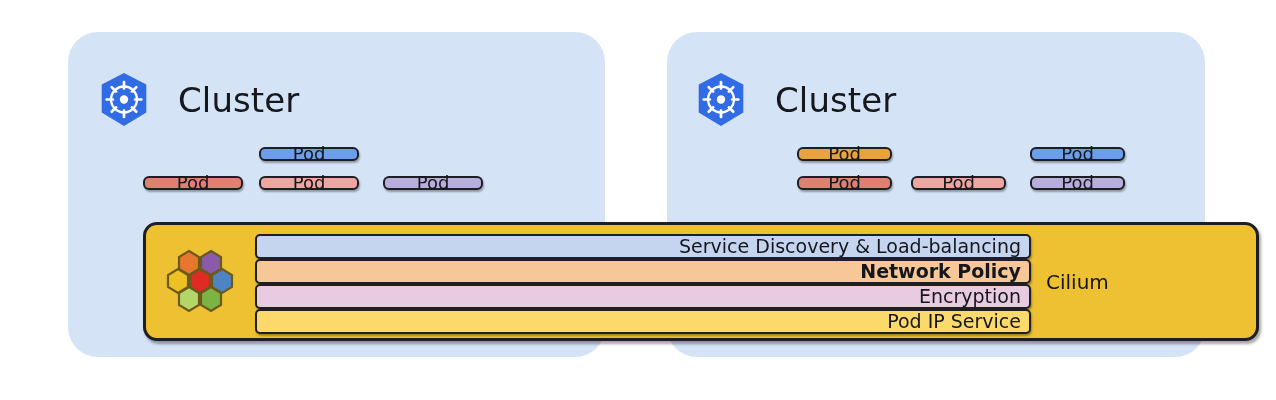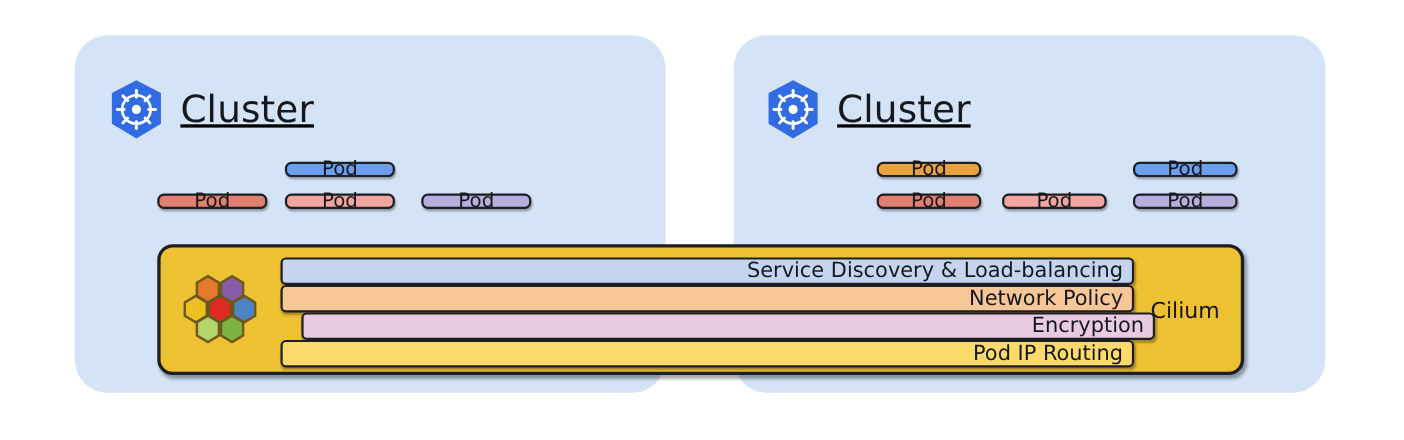--- a/index.html
+++ b/index.html
@@ -29,22 +29,21 @@
     border-radius: 30px;
   }
   #cluster-left  { left: 68px;  top: 32px; width: 537px; height: 325px; }
   #cluster-right { left: 667px; top: 32px; width: 538px; height: 325px; }
 
   .cluster-header {
     position: absolute;
     top: 40px;
     display: flex;
     align-items: center;
-    gap: 14px;
-    text-decoration: underline;
+    gap: 28px;
   }
   #cluster-left  .cluster-header { left: 30px; }
   #cluster-right .cluster-header { left: 28px; }
 
   .k8s-logo { width: 52px; height: 56px; display: block; flex: 0 0 auto; }
 
   .cluster-title {
     font-size: 34px;
     color: #16181d;
     letter-spacing: 0.1px;
@@ -66,21 +65,21 @@
     color: #15171c;
     line-height: 1;
     box-shadow: 1px 2px 2px rgba(0,0,0,0.33);
   }
 
   
   #cilium-box {
     position: absolute;
     left: 143px;
     top: 222px;
-    width: 988px;
+    width: 1116px;
     height: 119px;
     background: #eec132;
     border: 3px solid #1d1f24;
     border-radius: 14px;
     box-sizing: border-box;
     box-shadow: 2px 3px 3px rgba(0,0,0,0.35);
   }
 
   #cilium-logo {
     position: absolute;
@@ -199,21 +198,21 @@
         <polygon points="18,20 28,26 28,38 18,44 8,38 8,26" fill="#edc024"></polygon>
         <polygon points="40,20 50,26 50,38 40,44 30,38 30,26" fill="#e02a24"></polygon>
         <polygon points="62,20 72,26 72,38 62,44 52,38 52,26" fill="#4f84c4"></polygon>
         <polygon points="29,38 39,44 39,56 29,62 19,56 19,44" fill="#b4d567"></polygon>
         <polygon points="51,38 61,44 61,56 51,62 41,56 41,44" fill="#7cb342"></polygon>
       </g>
     </svg>
 
     <div id="feature-stack">
         <div class="feature-bar" style="top: 0px; background: rgb(197, 213, 240);">Service Discovery &amp; Load-balancing</div>
-        <div class="feature-bar" style="top: 25px; background: rgb(247, 199, 152);">Network Policy</div>
-        <div class="feature-bar" style="top: 50px; background: rgb(232, 203, 224); margin-left: 19px;">Encryption</div>
-        <div class="feature-bar" style="top: 75px; background: rgb(251, 217, 107);">Pod IP Routing</div>
+        <div class="feature-bar" style="top: 25px; background: rgb(247, 199, 152); font-weight: bold;">Network Policy</div>
+        <div class="feature-bar" style="top: 50px; background: rgb(232, 203, 224);">Encryption</div>
+        <div class="feature-bar" style="top: 75px; background: rgb(251, 217, 107);">Pod IP Service</div>
       </div>
 
     <div id="cilium-label">Cilium</div>
   </div>
 
 </div>
 
 </body></html>

